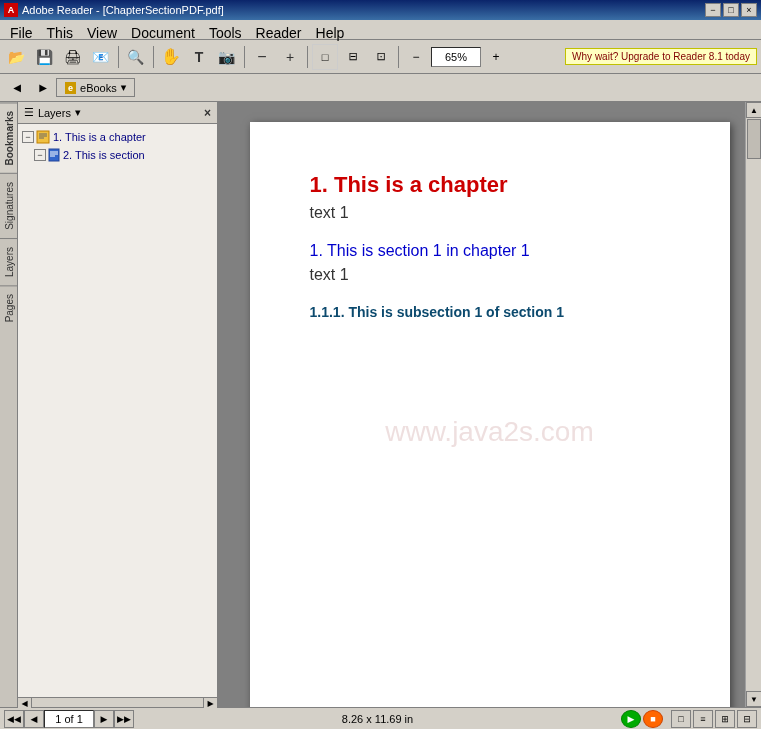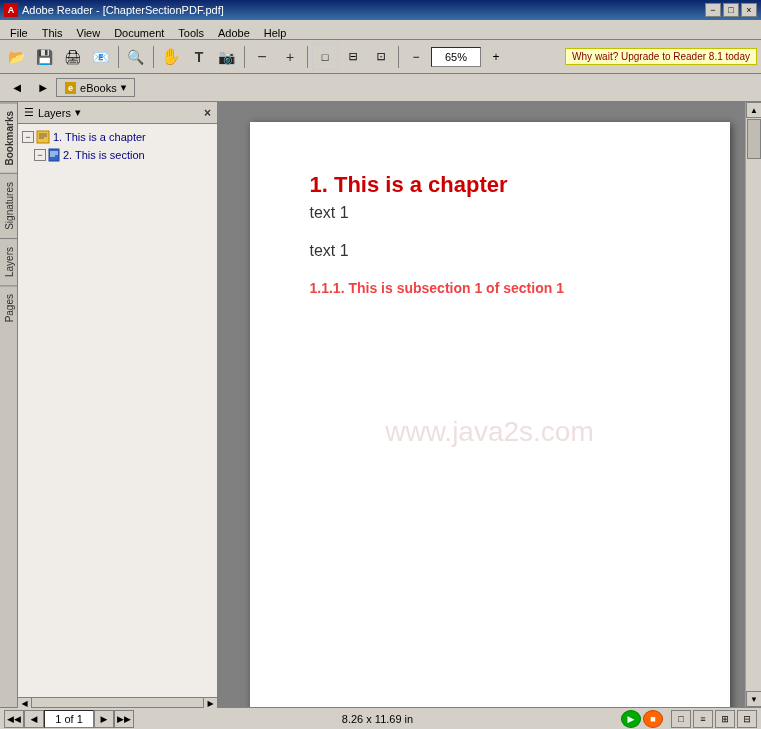--- a/index.html
+++ b/index.html
@@ -29,21 +29,21 @@
       background: #d4d0c8;
       height: 20px;
       display: flex;
       align-items: center;
       padding: 0 4px;
       gap: 2px;
       border-bottom: 1px solid #808080;
     }
     .menu-item {
       padding: 2px 6px;
-      font-size: 11px;
+      font-size: 14px;
       cursor: pointer;
       margin-top: 7px;
     }
 
     
     .toolbar {
       background: #d4d0c8;
       height: 34px;
       display: flex;
       align-items: center;
@@ -213,21 +213,21 @@
       color: #333;
       margin-bottom: 20px;
     }
     .pdf-section-heading {
       color: #0000cc;
       font-size: 16px;
       font-weight: normal;
       margin-bottom: 6px;
     }
     .pdf-subsection-heading {
-      color: #ef4444;
+      color: #0c4a6e;
       font-size: 14px;
       font-weight: bold;
       margin-bottom: 6px;
     }
     .watermark {
       position: absolute;
       top: 50%;
       left: 50%;
       transform: translate(-50%, -50%);
       color: rgba(200, 150, 150, 0.3);
@@ -338,21 +338,21 @@
     <div class="title-btn">×</div>
   </div>
 </div>
 
 <div class="menu-bar">
   <span class="menu-item">File</span>
   <span class="menu-item">This</span>
   <span class="menu-item">View</span>
   <span class="menu-item">Document</span>
   <span class="menu-item">Tools</span>
-  <span class="menu-item">Adobe</span>
+  <span class="menu-item">Reader</span>
   <span class="menu-item">Help</span>
 </div>
 
 <div class="toolbar">
   <div class="toolbar-btn">📂</div>
   <div class="toolbar-btn">💾</div>
   <div class="toolbar-btn">🖨</div>
   <div class="toolbar-btn">📧</div>
   <div class="toolbar-sep"></div>
   <div class="toolbar-btn">🔍</div>
@@ -439,20 +439,21 @@
       <div style="flex:1; background:#d4d0c8;"></div>
       <div style="width:14px; height:10px; background:#d4d0c8; border-left:1px solid #808080; display:flex; align-items:center; justify-content:center; font-size:8px; cursor:pointer;">▶</div>
     </div>
   </div>
 
   <div class="pdf-viewer">
     <div class="pdf-scroll-area">
       <div class="pdf-page">
         <div class="pdf-chapter-heading">1. This is a chapter</div>
         <div class="pdf-text">text 1</div>
+        <div class="pdf-section-heading">1. This is section 1 in chapter 1</div>
         <div class="pdf-text">text 1</div>
         <div class="pdf-subsection-heading">1.1.1. This is subsection 1 of section 1</div>
         <div class="watermark">www.java2s.com</div>
       </div>
     </div>
 
     <div class="right-scrollbar" style="position:absolute; right:0; top:0; bottom:0;">
       <div class="scroll-btn">▲</div>
       <div class="scroll-track">
         <div class="scroll-thumb"></div>

